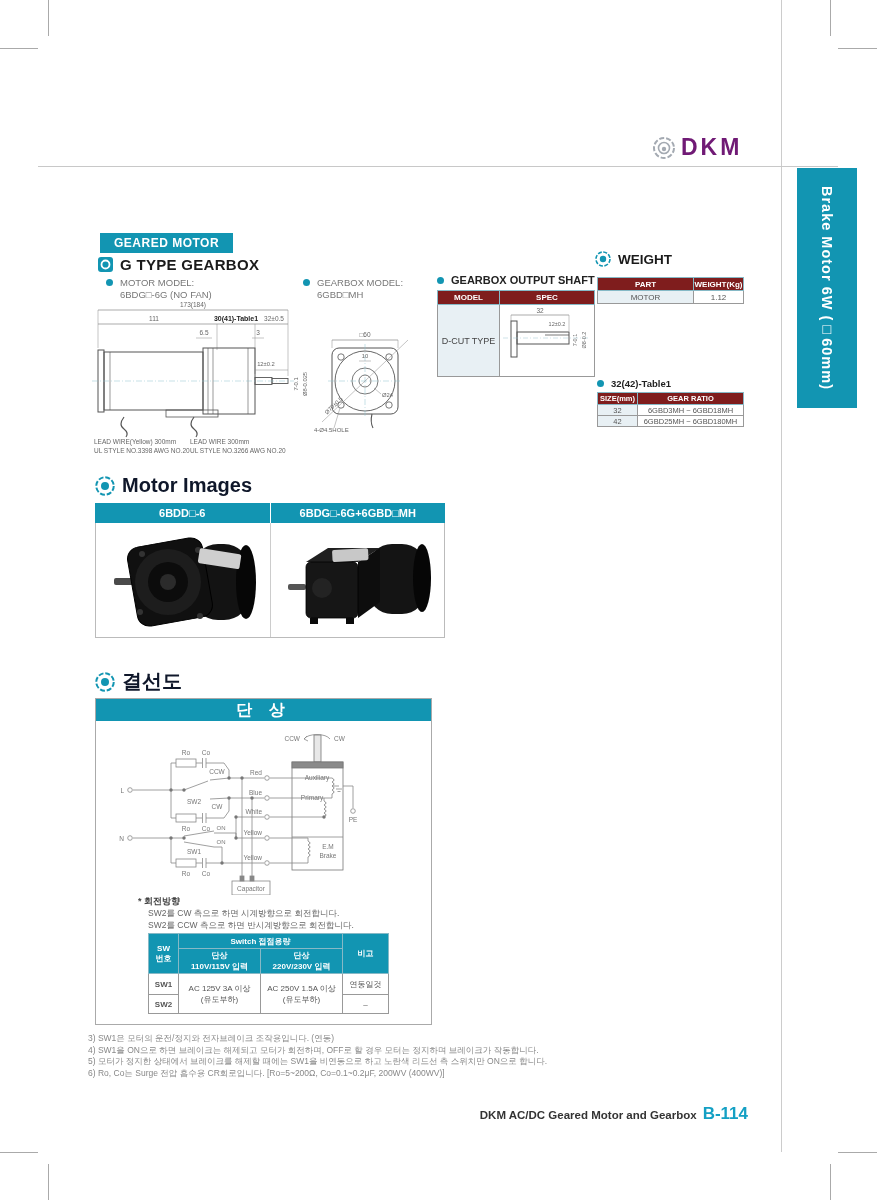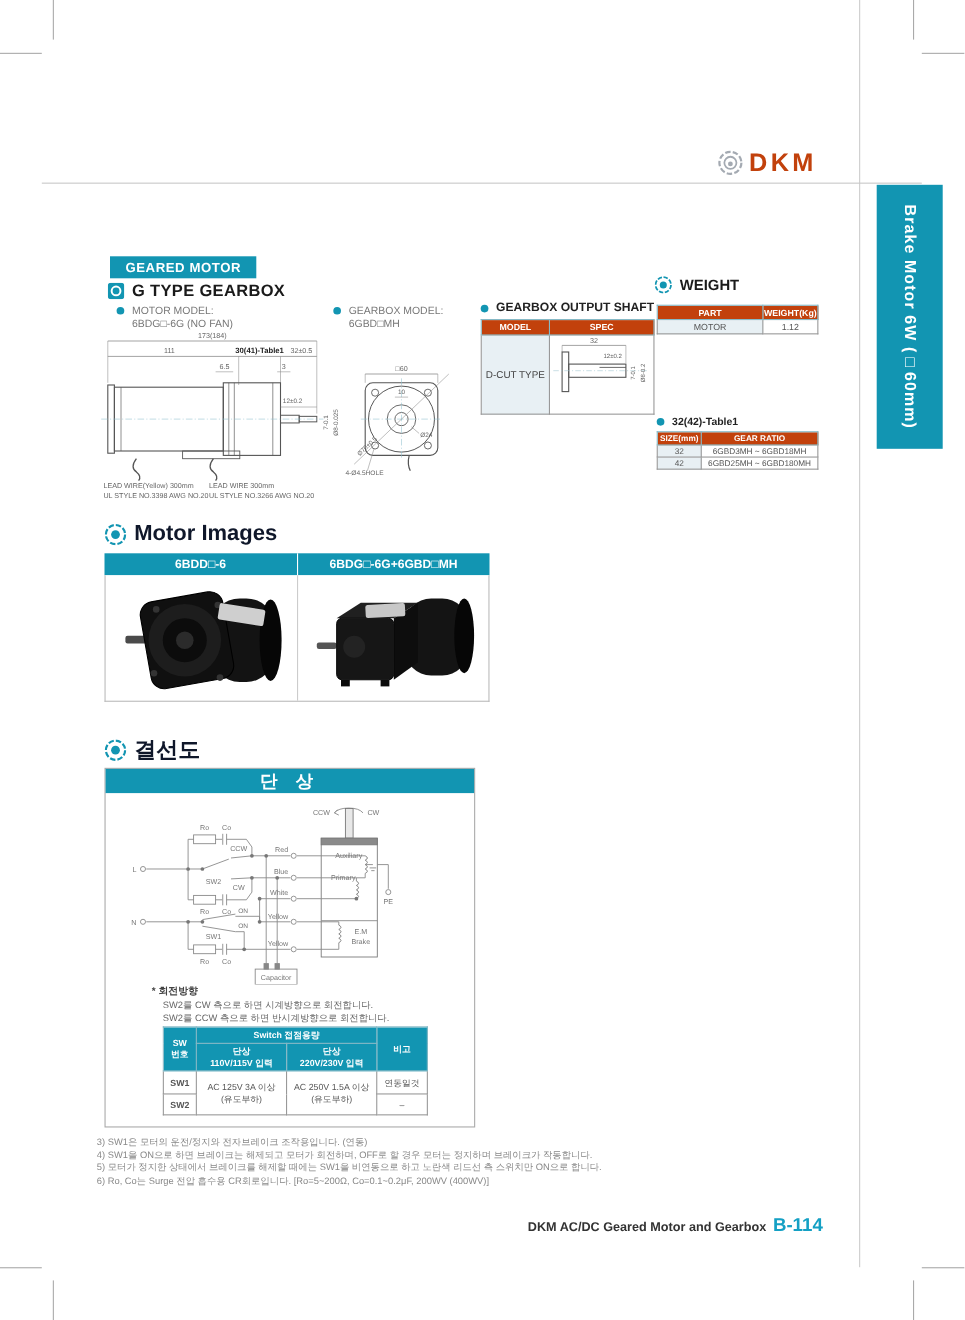--- a/index.html
+++ b/index.html
@@ -5,38 +5,38 @@
   html,body{margin:0;padding:0;background:#fff;}
   #page{position:relative;width:877px;height:1200px;background:#fff;overflow:hidden;
         font-family:"Liberation Sans","DejaVu Sans",sans-serif;color:#333;}
   .abs{position:absolute;}
   .mark{background:#aaa;}
   .preline{white-space:pre-line;}
   .prewrap{white-space:pre-wrap;}
 
   
   .logo{display:flex;align-items:center;gap:5px;}
-  .logo-text{font-size:23px;font-weight:800;color:#c2410c;letter-spacing:3px;}
+  .logo-text{font-size:23px;font-weight:800;color:#701a75;letter-spacing:3px;}
 
   
   .side-tab{background:#1295b2;display:flex;align-items:center;justify-content:center;}
   .side-tab span{writing-mode:vertical-rl;font-size:14.5px;font-weight:bold;color:#fff;letter-spacing:1px;}
 
   
   .badge{background:#1295b2;color:#fff;font-size:12px;font-weight:bold;padding:3px 14px;letter-spacing:.5px;display:inline-block;}
   .h-row{display:flex;align-items:center;gap:7px;}
   .h1{font-size:15px;font-weight:bold;color:#1a1a1a;letter-spacing:.3px;}
   .h-big{font-size:20px;font-weight:bold;color:#0f172a;}
   .bullet{width:7px;height:7px;border-radius:50%;background:#1295b2;display:inline-block;flex:0 0 auto;}
   .sub-bold{font-size:11px;font-weight:bold;color:#222;}
   .model-txt{font-size:9.5px;color:#777;line-height:12px;}
 
   
   table.mini{border-collapse:collapse;table-layout:fixed;}
-  table.mini th{background:#c2410c;color:#fff;font-weight:bold;border:1px solid #86b9c6;padding:0;}
+  table.mini th{background:#7f1d1d;color:#fff;font-weight:bold;border:1px solid #86b9c6;padding:0;}
   table.mini td{border:1px solid #999;color:#555;text-align:center;padding:0;background:#fff;}
   .cell-lt{background:#e8f0f4 !important;}
 
   
   .mi-head{display:flex;background:#1295b2;height:20px;}
   .mi-head div{flex:1;color:#fff;font-size:11px;font-weight:bold;display:flex;align-items:center;justify-content:center;}
   .mi-head div:first-child{border-right:1px solid #fff;}
   .mi-body{display:flex;background:#fff;border:1px solid #bbb;border-top:none;height:114px;}
   .mi-body .cell{flex:1;display:flex;align-items:center;justify-content:center;}
   .mi-body .cell:first-child{border-right:1px solid #ccc;}

